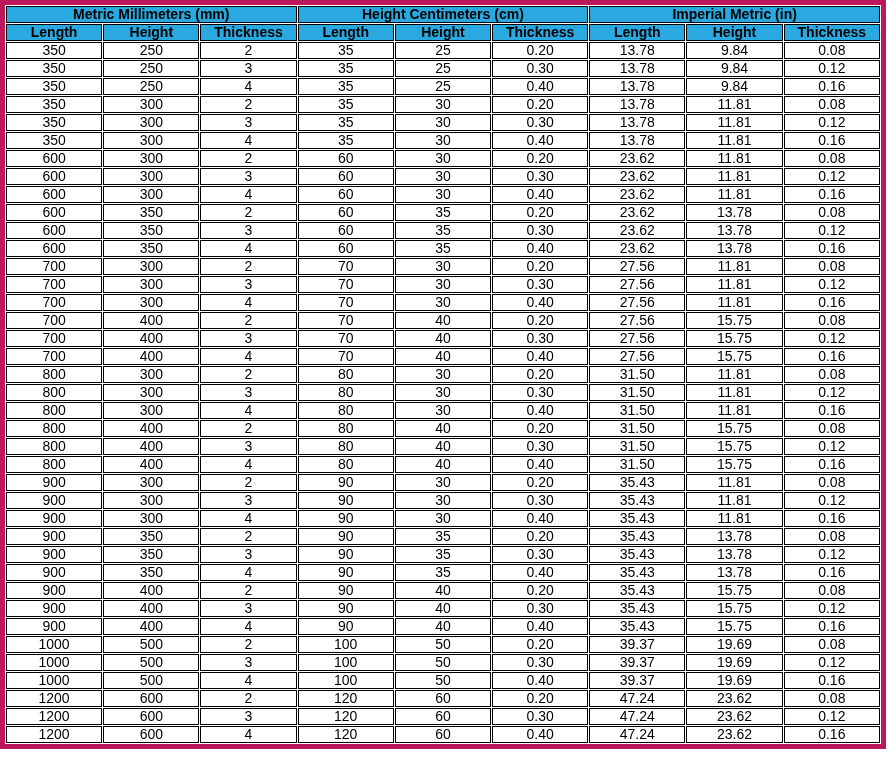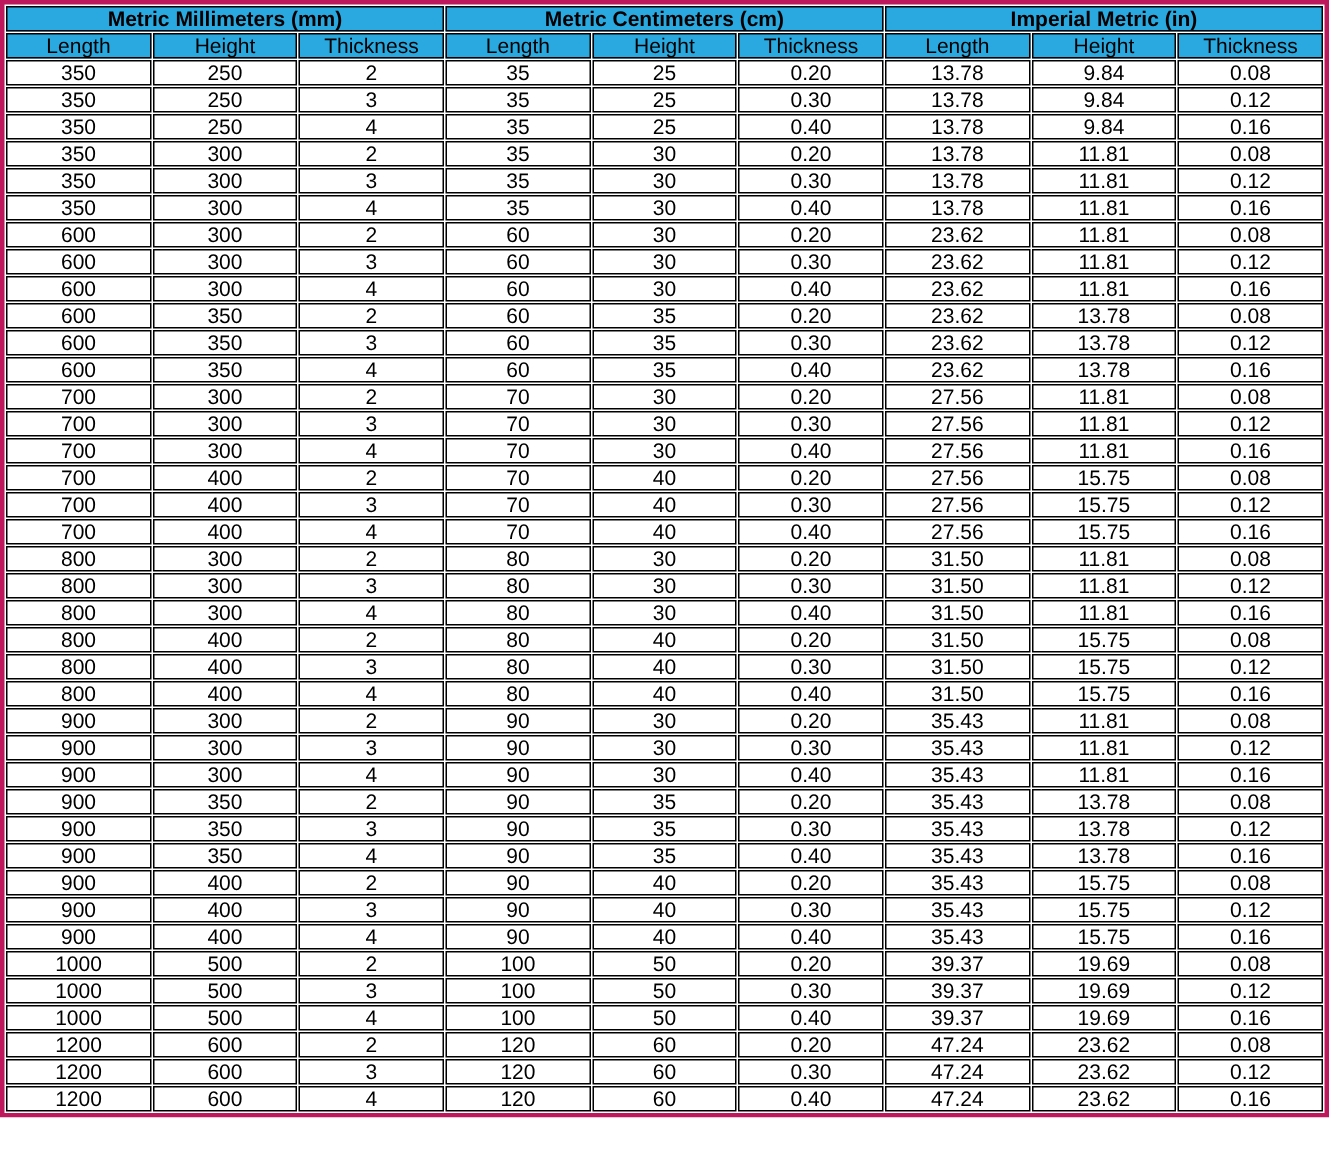--- a/index.html
+++ b/index.html
@@ -10,21 +10,21 @@
   body {
     font-family: "Liberation Sans", sans-serif;
     color: #000;
   }
   table.size-table {
     width: 886px;
     table-layout: fixed;
     border-collapse: separate;
     border-spacing: 1px;
     background: #ffffff;
-    border: 3px solid #be185d;
+    border: 5px solid #be185d;
   }
   table.size-table th,
   table.size-table td {
     border: 1px solid #000;
     text-align: center;
     vertical-align: middle;
     padding: 0;
     height: 15px;
     line-height: 15px;
     font-size: 14px;
@@ -33,21 +33,21 @@
   }
   table.size-table th {
     background: var(--header-bg, #29A9DF);
     color: #000;
   }
   th.group-header {
     font-weight: bold;
     font-size: 14px;
   }
   th.sub-header {
-    font-weight: normal;
+    font-weight: bold;
     font-size: 14px;
   }
   table.size-table td {
     background: #ffffff;
     font-weight: normal;
   }
 </style>
 </head>
 <body>
 
@@ -59,21 +59,21 @@
     <col style="width:11.11%">
       <col style="width:11.11%">
       <col style="width:11.11%">
     <col style="width:11.11%">
       <col style="width:11.11%">
       <col style="width:11.12%">
   </colgroup>
   <thead>
     <tr>
       <th colspan="3" class="group-header">Metric Millimeters (mm)</th>
-      <th colspan="3" class="group-header">Metric Centimeters (cm)</th>
+      <th colspan="3" class="group-header">Height Centimeters (cm)</th>
       <th colspan="3" class="group-header">Imperial Metric (in)</th>
     </tr>
     <tr id="sub-header-row">
         <th class="sub-header">Length</th>
         <th class="sub-header">Height</th>
         <th class="sub-header">Thickness</th>
         <th class="sub-header">Length</th>
         <th class="sub-header">Height</th>
         <th class="sub-header">Thickness</th>
         <th class="sub-header">Length</th>

